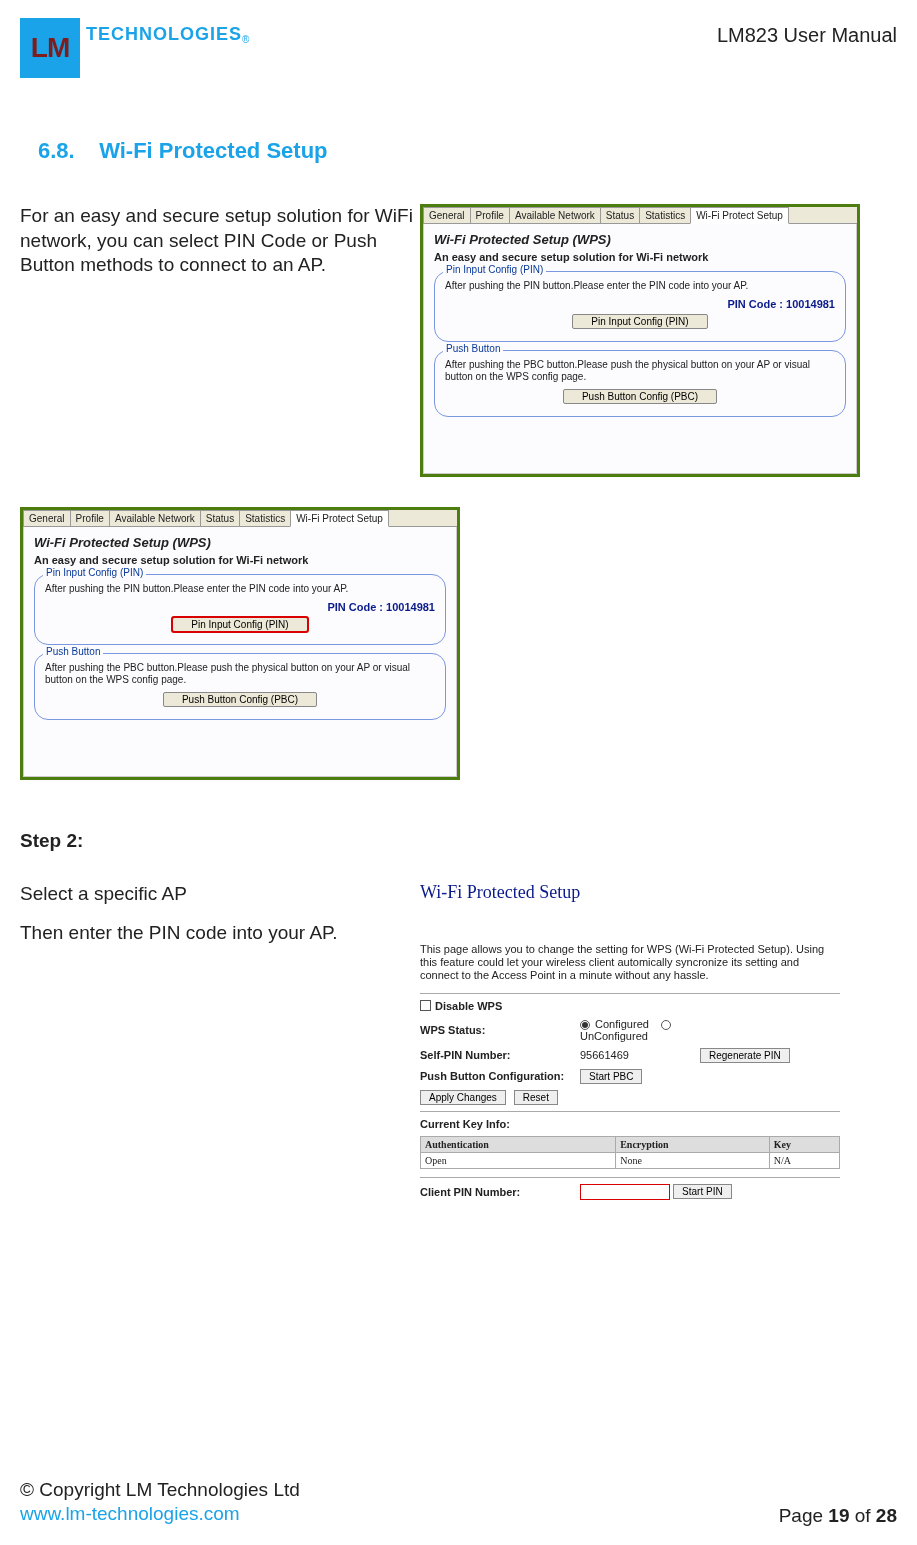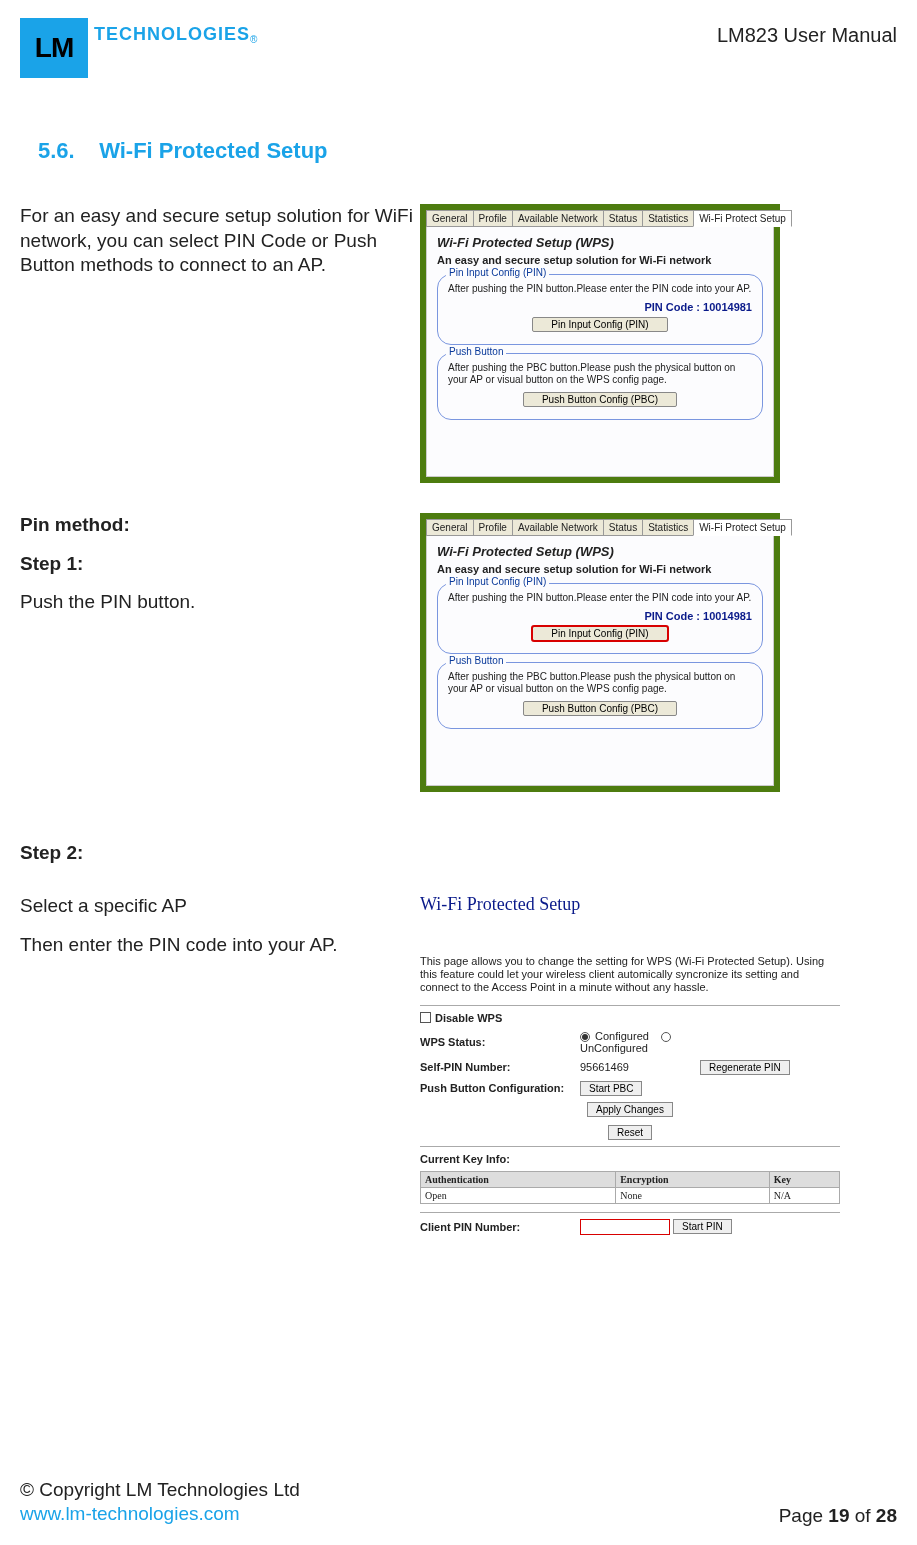--- a/index.html
+++ b/index.html
@@ -2,36 +2,36 @@
 <html><head>
 <meta charset="utf-8">
 <style>
 * { box-sizing: border-box; margin: 0; padding: 0; }
 body { width: 917px; height: 1545px; font-family: Arial, Helvetica, sans-serif; color: #222; position: relative; background: #fff; }
 
 .page { padding: 0 20px; position: relative; height: 100%; }
 
 .header { display: flex; justify-content: space-between; align-items: flex-start; padding-top: 18px; }
 .logo-wrap { display: flex; align-items: flex-start; gap: 6px; }
-.logo-square { width: 68px; height: 60px; background: #1aa3e8; color: #000000; display: flex; align-items: center; justify-content: center; font-weight: bold; font-size: 28px; letter-spacing: -1px; }
+.logo-square { width: 60px; height: 60px; background: #1aa3e8; color: #7f1d1d; display: flex; align-items: center; justify-content: center; font-weight: bold; font-size: 28px; letter-spacing: -1px; }
 .logo-text { color: #1aa3e8; font-weight: bold; font-size: 18px; padding-top: 6px; letter-spacing: 1px; }
 .reg-mark { color: #1aa3e8; font-size: 10px; vertical-align: top; padding-top: 2px; }
 .doc-title { font-size: 20px; color: #222; padding-top: 6px; }
 
 .section-title { color: #1aa3e8; font-weight: bold; font-size: 22px; margin-top: 60px; margin-left: 18px; margin-bottom: 40px; }
 
 .two-col { display: flex; align-items: flex-start; }
 .left-col { flex: 0 0 400px; font-size: 19px; color: #222; line-height: 1.3; }
 .right-col { flex: 1; }
 
 .left-col p { margin-bottom: 14px; }
 .bold { font-weight: bold; }
 
 
-.dialog { width: 360px; background: #ece9d8; border: 6px solid #4d7c0f; font-family: Tahoma, Arial, sans-serif; }
+.dialog { width: 440px; background: #ece9d8; border: 3px solid #4d7c0f; font-family: Tahoma, Arial, sans-serif; }
 .dlg-tabs { display: flex; background: #ece9d8; font-size: 10px; border-bottom: 1px solid #999; }
 .dlg-tab { border: 1px solid #999; border-bottom: none; padding: 2px 5px; background: #ece9d8; margin-right: -1px; white-space: nowrap; }
 .dlg-tab.active { background: #fff; position: relative; z-index: 2; border-bottom: 1px solid #fff; margin-bottom: -1px; }
 .dlg-body { background: #fcfcfe; padding: 8px 10px 40px 10px; border: 1px solid #ccc; border-top: none; min-height: 250px; }
 .dlg-h1 { font-weight: bold; font-style: italic; font-size: 13px; margin-bottom: 4px; }
 .dlg-sub { font-weight: bold; font-size: 11px; margin-bottom: 8px; }
 .fieldset { border: 1px solid #7a96df; border-radius: 14px; padding: 8px 10px 12px 10px; margin-bottom: 8px; position: relative; }
 .fieldset-legend { color: #0a3a9a; font-size: 10px; position: absolute; top: -8px; left: 8px; background: #fcfcfe; padding: 0 3px; }
 .fs-text { font-size: 10px; line-height: 1.2; margin-bottom: 6px; }
 .pin-code { color: #0a1a8a; font-weight: bold; font-size: 11px; text-align: right; margin-bottom: 4px; }
@@ -70,21 +70,21 @@
       <div class="logo-square">LM</div>
       <div style="display:flex; align-items:flex-end;">
         <span class="logo-text">TECHNOLOGIES</span>
         <span class="reg-mark">®</span>
       </div>
     </div>
     <div class="doc-title">LM823 User Manual</div>
   </div>
 
   <h2 class="section-title">
-    <span>5.6.</span>&nbsp;&nbsp;&nbsp;
+    <span>6.8.</span>&nbsp;&nbsp;&nbsp;
     <span>Wi-Fi Protected Setup</span>
   </h2>
 
   <div class="two-col">
     <div class="left-col">
       <p>For an easy and secure setup solution for WiFi network, you can select PIN Code or Push Button methods to connect to an AP.</p>
     </div>
     <div class="right-col">
       <div class="dialog">
         <div class="dlg-tabs">
@@ -108,25 +108,20 @@
             <span class="fieldset-legend">Push Button</span>
             <div class="fs-text">After pushing the PBC button.Please push the physical button on your AP or visual button on the WPS config page.</div>
             <button class="win-btn">Push Button Config (PBC)</button>
           </div>
         </div>
       </div>
     </div>
   </div>
 
   <div class="two-col" style="margin-top:30px;">
-    <div class="left-col">
-      <p class="bold">Pin method:</p>
-      <p class="bold">Step 1:</p>
-      <p>Push the PIN button.</p>
-    </div>
     <div class="right-col">
       <div class="dialog">
         <div class="dlg-tabs">
           <div class="dlg-tab">General</div>
           <div class="dlg-tab">Profile</div>
           <div class="dlg-tab">Available Network</div>
           <div class="dlg-tab">Status</div>
           <div class="dlg-tab">Statistics</div>
           <div class="dlg-tab active">Wi-Fi Protect Setup</div>
         </div>
@@ -177,21 +172,21 @@
         </div>
         <div class="router-row">
           <span class="lbl">Self-PIN Number:</span>
           <span class="val">95661469</span>
           <button class="r-btn">Regenerate PIN</button>
         </div>
         <div class="router-row">
           <span class="lbl">Push Button Configuration:</span>
           <button class="r-btn">Start PBC</button>
         </div>
-        <div class="router-row" style="gap:8px;flex-direction:column;">
+        <div class="router-row" style="gap:8px;">
           <button class="r-btn">Apply Changes</button>
           <button class="r-btn">Reset</button>
         </div>
         <hr class="hr">
         <div class="router-row">
           <span class="lbl">Current Key Info:</span>
         </div>
         <table class="tbl">
           <tbody>
               <tr>

